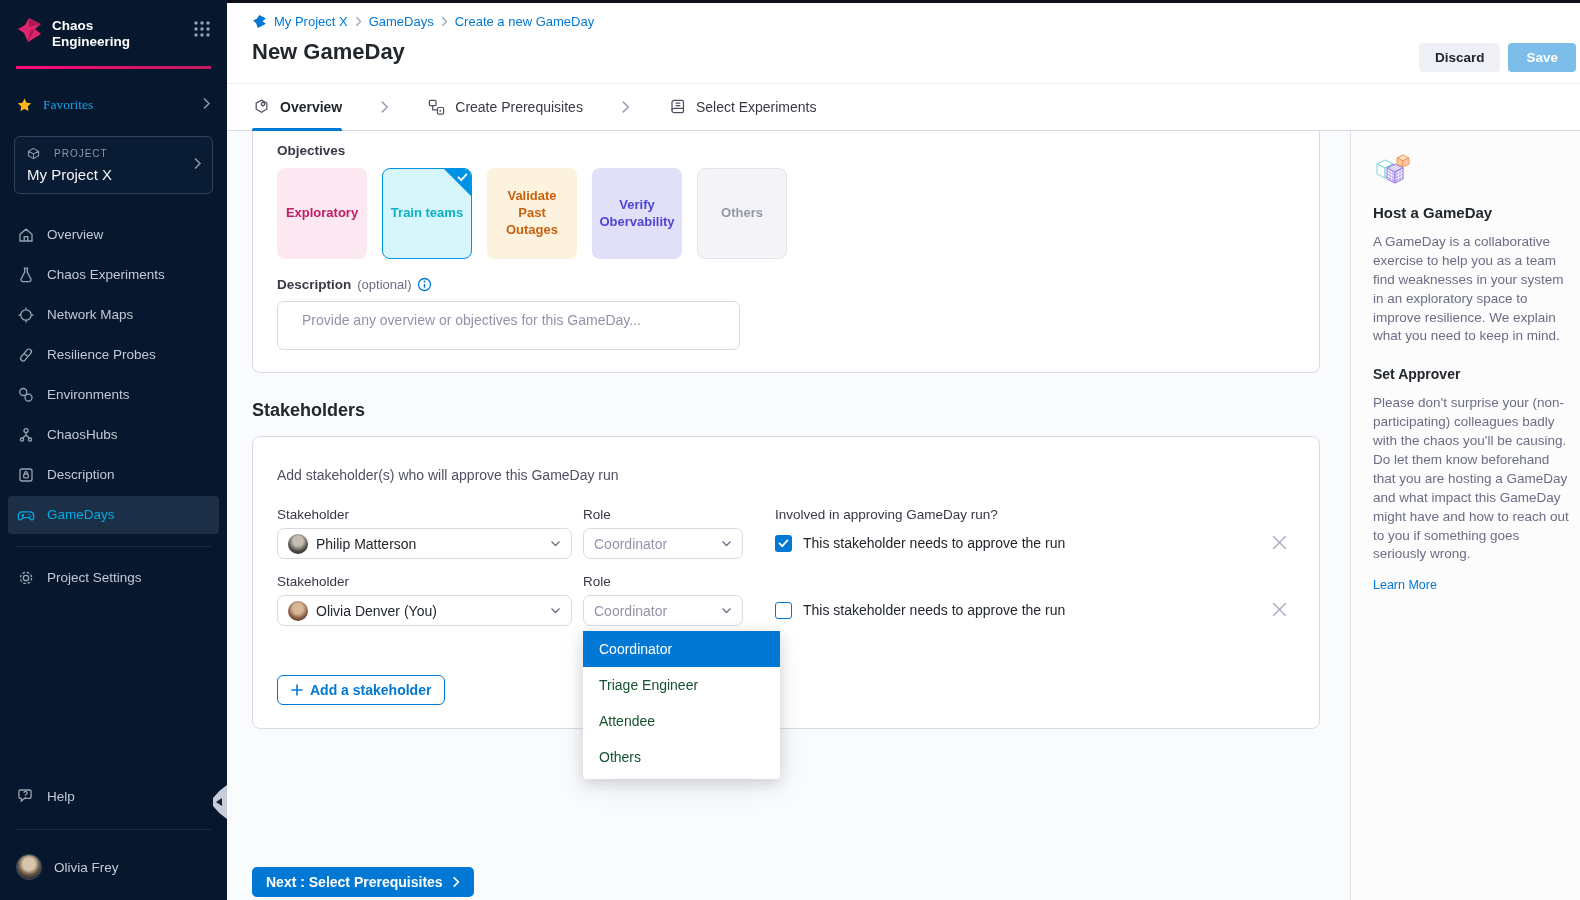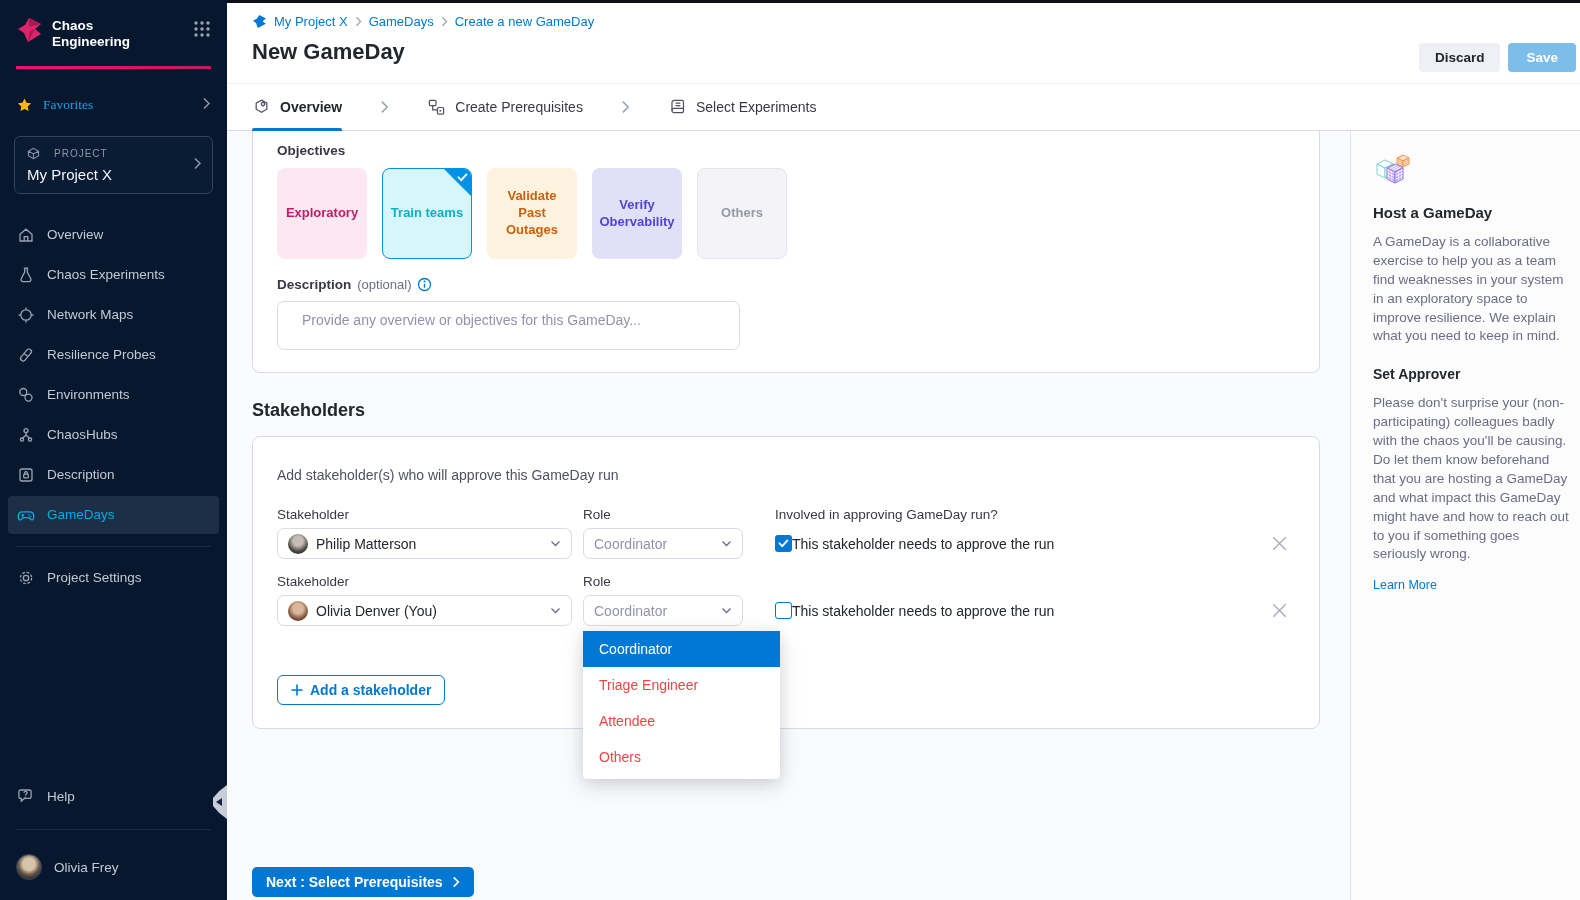--- a/index.html
+++ b/index.html
@@ -72,36 +72,36 @@
   .section-title { font-size:18px; font-weight:bold; color:#22272d; margin:27px 0 15px; }
 
   .panel.stake { padding:30px 24px 23px; position:relative; }
   .stake-intro { font-size:14px; color:#4f5162; margin-bottom:24px; }
   .cols { display:flex; font-size:13.5px; color:#383946; margin-bottom:6px; }
   .cols .c1 { width:306px; }
   .cols .c2 { width:192px; }
   .srow { display:flex; align-items:center; margin-bottom:15px; }
   .srow .cell1 { width:306px; }
   .srow .cell2 { width:192px; position:relative; }
-  .srow .cell3 { flex:1; display:flex; align-items:center; }
+  .srow .cell3 { flex:1; display:flex; align-items:flex-start; gap:11px; }
   .select { height:31px; border:1px solid #d9dae5; border-radius:7px; background:#fff; display:flex; align-items:center; gap:8px; padding:0 10px; cursor:pointer; font-size:14px; color:#22272d; }
   .select .chev-d { margin-left:auto; color:#6b6d85; display:flex; }
   .select.w-stake { width:295px; }
   .select.w-role { width:160px; color:#9293ab; }
   .mini-avatar { width:20px; height:20px; border-radius:50%; flex:0 0 auto; }
   .mini-avatar.m1 { background:radial-gradient(circle at 50% 35%,#b9b1a6 30%,#5a5characters 0%,#4e4a45 60%,#23272e 85%); background:radial-gradient(circle at 50% 35%,#c5bdb2 30%,#4e4a45 62%,#23272e 88%); }
   .mini-avatar.m2 { background:radial-gradient(circle at 50% 38%,#d9b79a 32%,#8a5f43 60%,#3c2e24 88%); }
   .checkbox { width:17px; height:17px; border-radius:3px; flex:0 0 auto; display:flex; align-items:center; justify-content:center; cursor:pointer; }
   .checkbox.checked { background:#0278d5; }
   .checkbox.unchecked { background:#fff; border:1.6px solid #0278d5; }
   .approve-label { font-size:14px; color:#22272d; }
   .row-close { margin-left:auto; margin-right:8px; cursor:pointer; display:flex; }
 
   .dropdown { position:absolute; top:36px; left:0; width:197px; background:#fff; border-radius:4px; box-shadow:0 3px 14px rgba(40,41,61,.12), 0 8px 24px rgba(96,97,112,.16); z-index:30; padding-bottom:4px; }
-  .dd-item { height:36px; display:flex; align-items:center; padding:0 16px; font-size:14px; color:#ef4444; cursor:pointer; }
+  .dd-item { height:36px; display:flex; align-items:center; padding:0 16px; font-size:14px; color:#14532d; cursor:pointer; }
   .dd-item.selected { background:#0278d5; color:#fff; }
 
   .add-stake-btn { margin-top:34px; display:inline-flex; align-items:center; gap:7px; height:30px; padding:0 13px; background:#fff; border:1px solid #0278d5; border-radius:6px; color:#0278d5; font-size:14px; font-weight:600; font-family:inherit; cursor:pointer; }
 
   .next-btn { margin-top:138px; margin-bottom:24px; display:inline-flex; align-items:center; gap:9px; height:30px; padding:0 14px; background:#0278d5; border:none; border-radius:5px; color:#fff; font-size:14px; font-weight:bold; font-family:inherit; cursor:pointer; }
 
   
   .help-panel { width:258px; min-width:258px; border-left:1px solid #e0e2e8; background:#fcfcfd; padding:22px 34px 20px 22px; margin-right:12px;margin-left:30px; }
   .hp-title { font-size:15px; font-weight:bold; color:#22272d; margin-top:14px; }
   .hp-text { font-size:13.5px; color:#6b6d85; line-height:1.4; margin-top:12px; }

